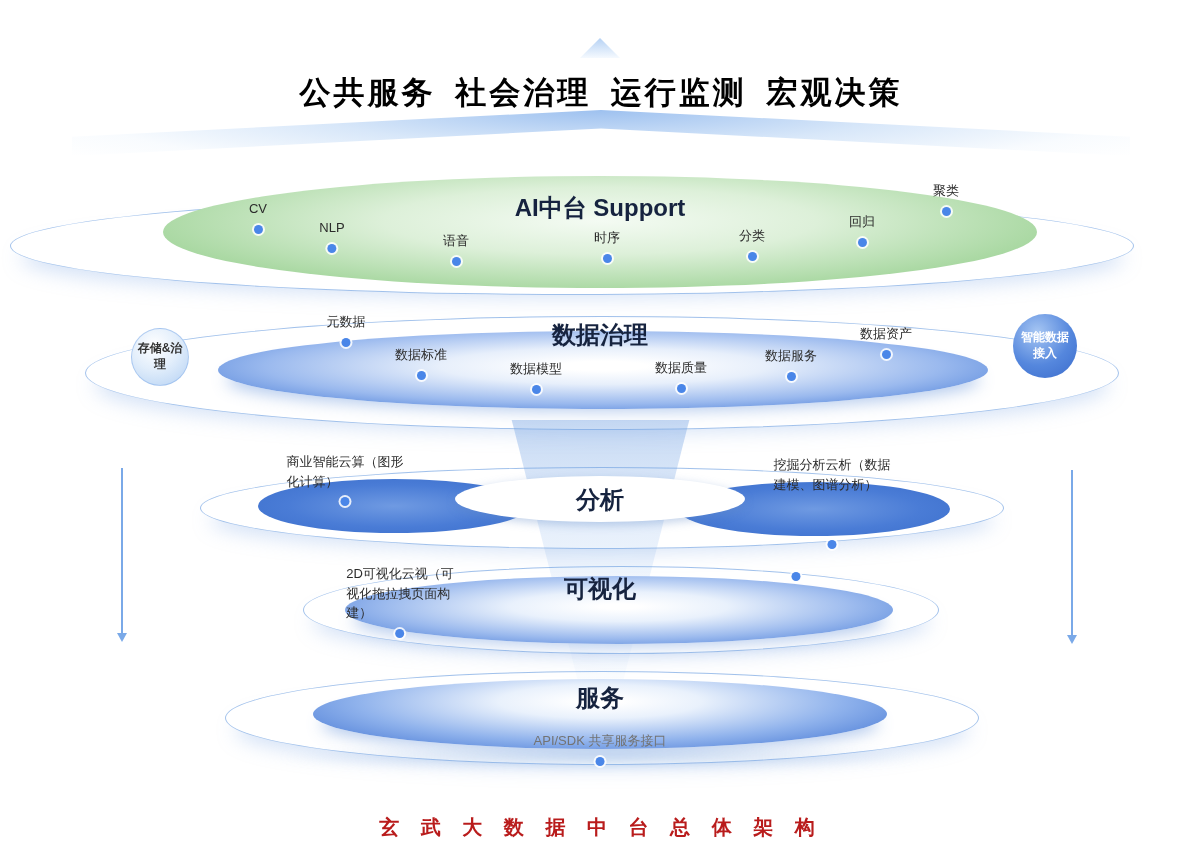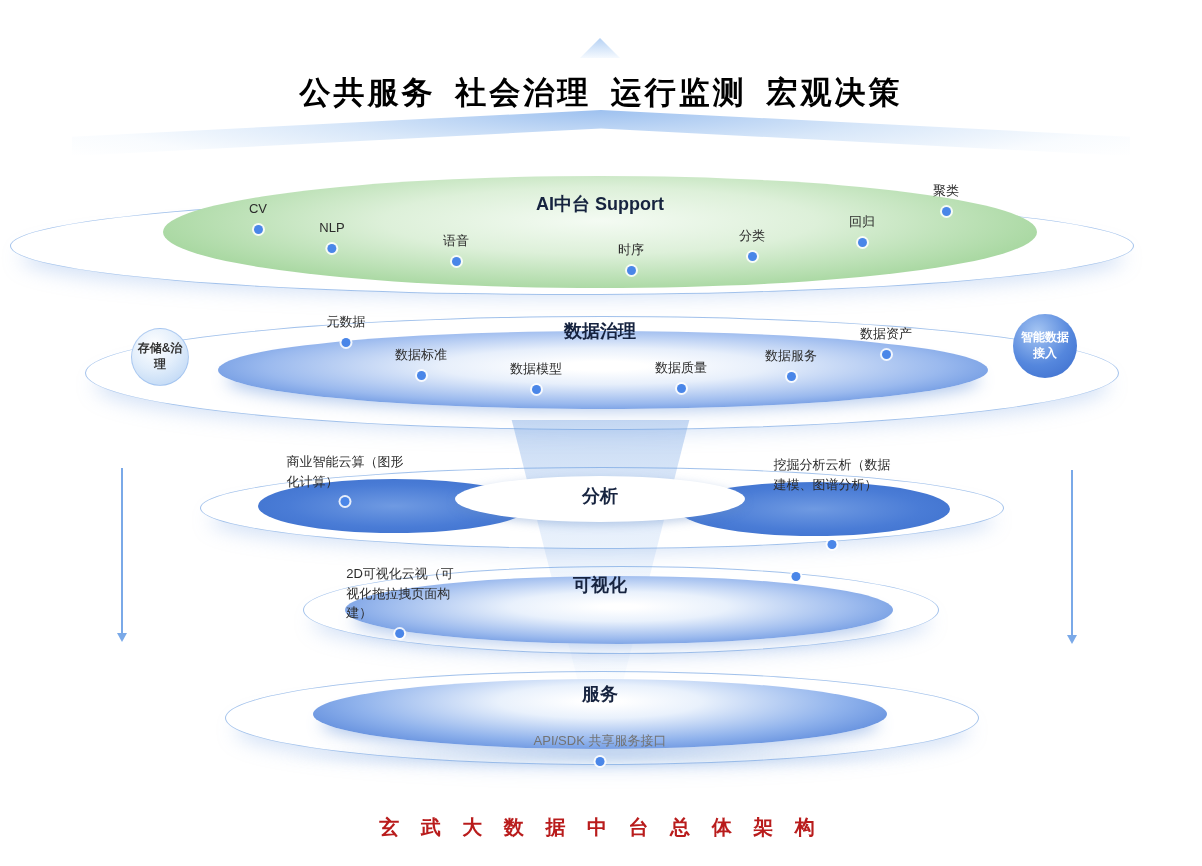--- a/index.html
+++ b/index.html
@@ -75,21 +75,21 @@
   .top-title{
     position:absolute;left:0;top:72px;width:100%;text-align:center;z-index:6;
     font-size:31px;font-weight:bold;letter-spacing:3px;word-spacing:8px;color:#000000;
   }
   .bottom-title{
     position:absolute;left:0;top:814px;width:100%;text-align:center;z-index:6;
     font-size:20px;font-weight:bold;letter-spacing:8px;color:#b91c1c;
   }
   .section-title{
     position:absolute;transform:translateX(-50%);z-index:6;
-    font-size:18px;font-weight:bold;color:#16233f;white-space:nowrap;
+    font-size:24px;font-weight:bold;color:#16233f;white-space:nowrap;
   }
   .node{
     position:absolute;transform:translateX(-50%);z-index:6;
     display:flex;flex-direction:column;align-items:center;
   }
   .node-label{
     font-size:13px;color:#2b2b2b;line-height:1.5;white-space:pre-line;text-align:center;
   }
   .node-label.ta-left{text-align:left;}
   .node-label.light{color:#737373;}
@@ -126,21 +126,21 @@
     <div class="dot"></div>
   </div>
   <div class="node" style="left:332px;top:218px;">
     <div class="node-label">NLP</div>
     <div class="dot"></div>
   </div>
   <div class="node" style="left:456px;top:231px;">
     <div class="node-label">语音</div>
     <div class="dot"></div>
   </div>
-  <div class="node" style="left:607px;top:240px;margin-left:24px;">
+  <div class="node" style="left:607px;top:228px;">
     <div class="node-label">时序</div>
     <div class="dot"></div>
   </div>
   <div class="node" style="left:752px;top:226px;">
     <div class="node-label">分类</div>
     <div class="dot"></div>
   </div>
   <div class="node" style="left:862px;top:212px;">
     <div class="node-label">回归</div>
     <div class="dot"></div>

